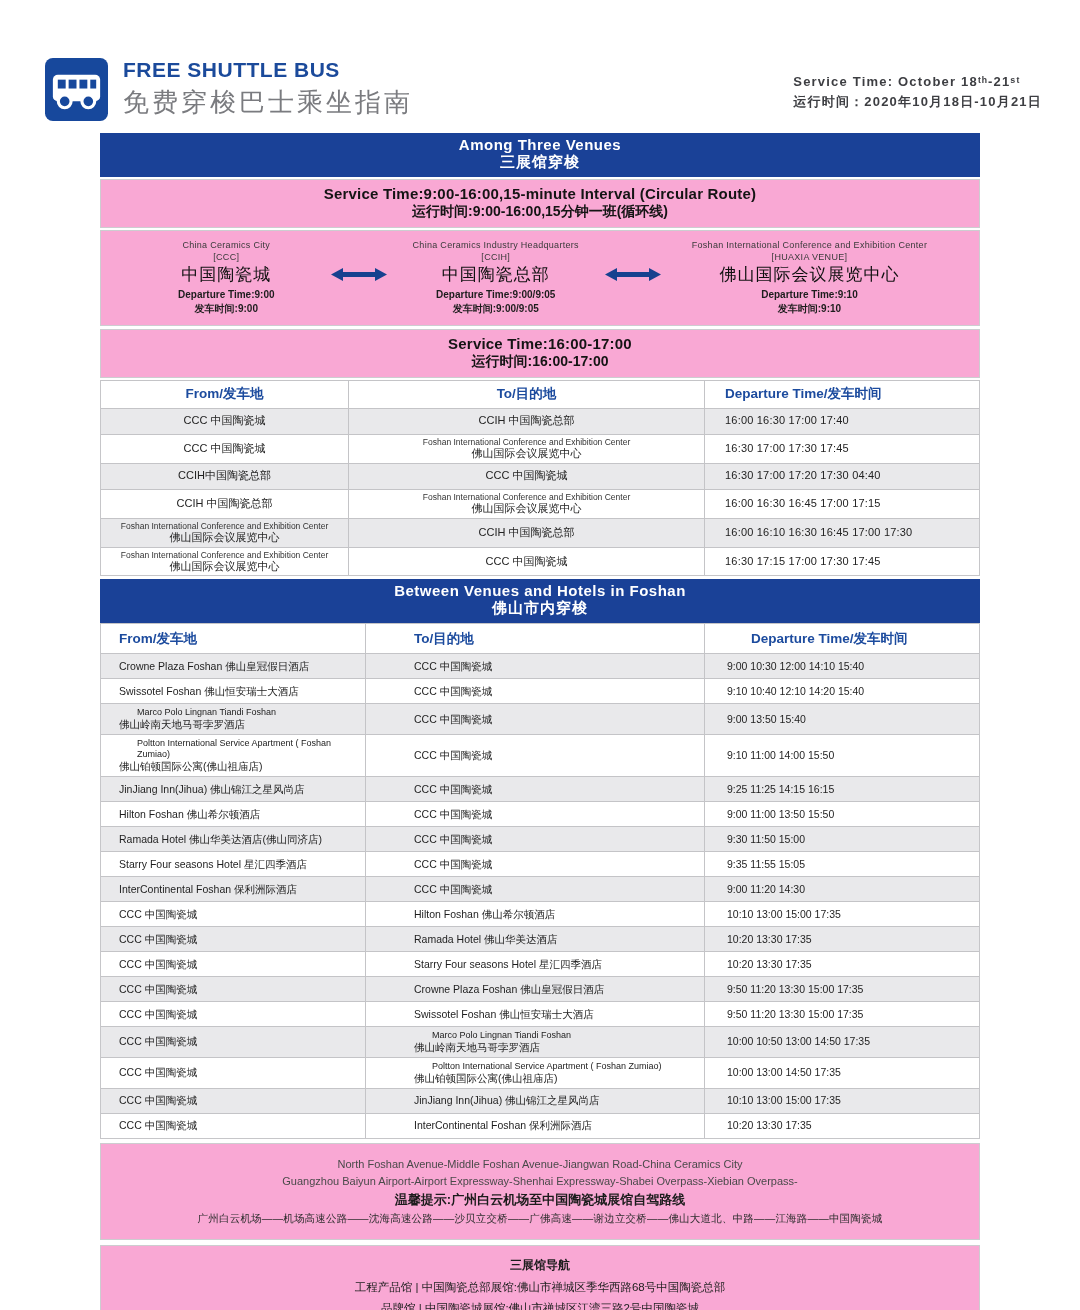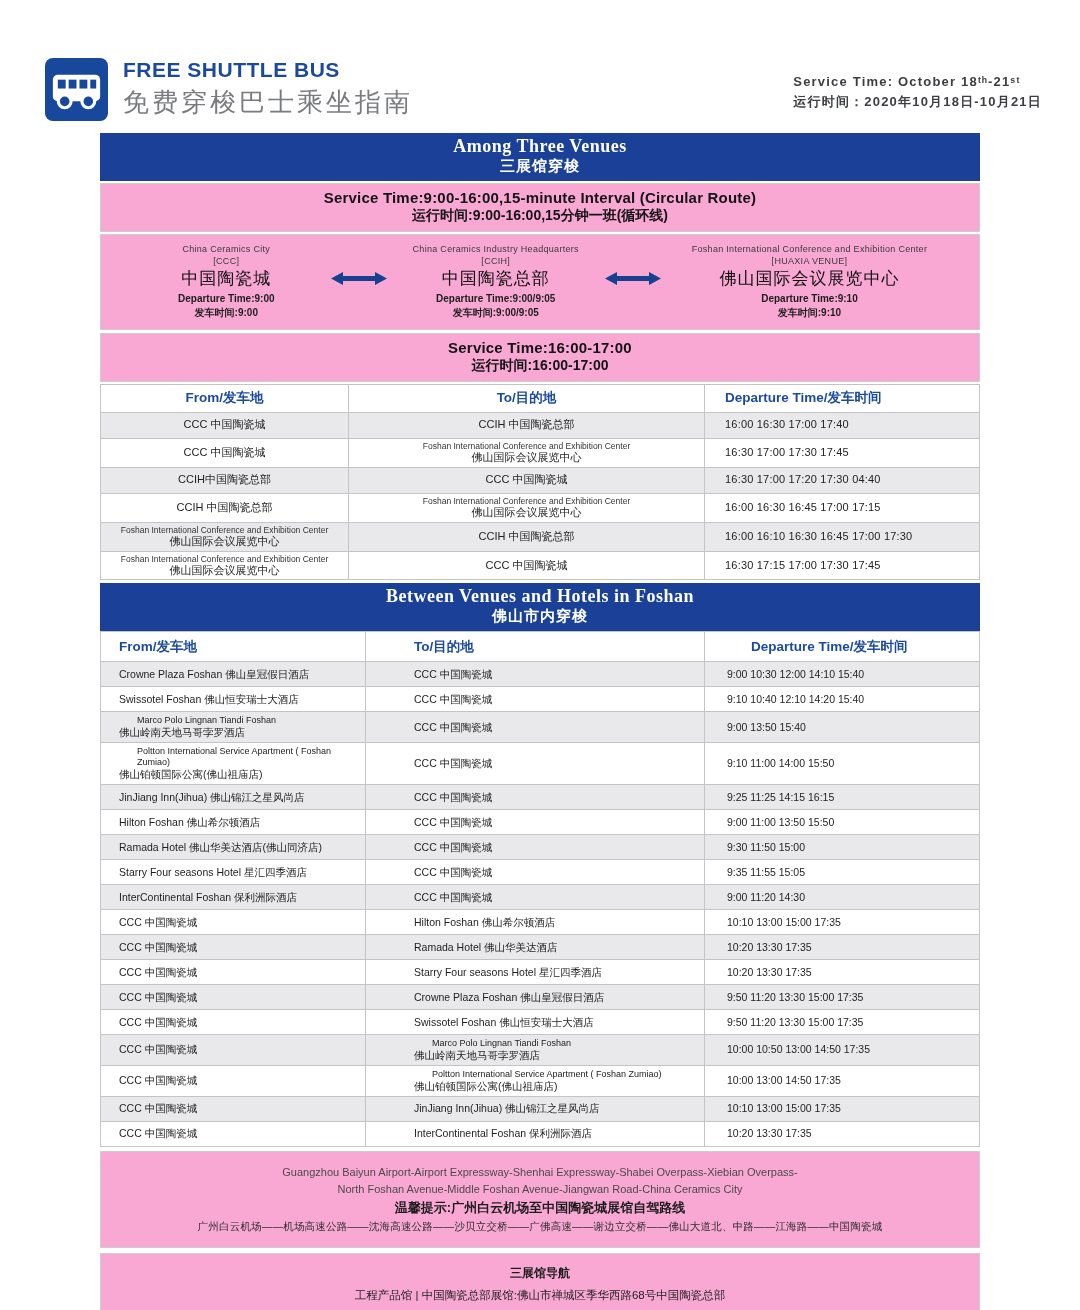--- a/index.html
+++ b/index.html
@@ -9,21 +9,21 @@
   .hdr{display:flex;align-items:flex-start;padding:58px 38px 12px 45px;}
   .hdr-icon{width:63px;height:63px;flex:none;}
   .hdr-titles{margin-left:15px;}
   .hdr-title-en{font-size:21px;font-weight:bold;color:#1b4a9b;letter-spacing:.5px;}
   .hdr-title-zh{font-size:26px;color:#7a7b7f;letter-spacing:3px;margin-top:3px;}
   .hdr-right{margin-left:auto;padding-top:14px;font-size:13px;font-weight:bold;
              color:#3d3e42;letter-spacing:1.2px;line-height:1.55;white-space:nowrap;}
   
   .col{margin:0 100px;width:880px;}
   .banner{background:#1a4197;color:#fff;text-align:center;padding:3px 0 5px;}
-  .banner .b-en{font-size:18px;font-weight:bold;letter-spacing:.5px;font-family:Liberation Serif, serif;}
+  .banner .b-en{font-size:15px;font-weight:bold;letter-spacing:.5px;}
   .banner .b-zh{font-size:15px;font-weight:bold;letter-spacing:1px;}
   .sect{border:1px solid #cdcdd0;margin-top:2px;box-sizing:border-box;background:#f9a8d4;}
   .svc{ text-align:center;padding:5px 0 6px;}
   .svc .s-en{font-size:15px;font-weight:bold;color:#141414;letter-spacing:.2px;}
   .svc .s-zh{font-size:14px;font-weight:bold;color:#141414;margin-top:1px;}
   
   .venues{display:flex;align-items:flex-start;padding:9px 22px 9px;}
   .venue{text-align:center;}
   .venue.v1{flex:1.05;} .venue.v2{flex:1.1;} .venue.v3{flex:1.5;}
   .v-en{font-size:9px;color:#3a3a3a;letter-spacing:.3px;line-height:1.3;}
@@ -434,22 +434,22 @@
           <div class="c c2">
             <div class="ln">InterContinental Foshan  保利洲际酒店</div>
           </div>
           <div class="c c3 times">
             <div class="ln">10:20 13:30 17:35</div>
           </div>
         </div>
       </div>
 
     <div class="sect foot route">
+      <div class="r-en">North Foshan Avenue-Middle Foshan Avenue-Jiangwan Road-China Ceramics City</div>
       <div class="r-en">Guangzhou Baiyun Airport-Airport Expressway-Shenhai Expressway-Shabei Overpass-Xiebian Overpass-</div>
-      <div class="r-en">North Foshan Avenue-Middle Foshan Avenue-Jiangwan Road-China Ceramics City</div>
       <div class="r-tip">温馨提示:广州白云机场至中国陶瓷城展馆自驾路线</div>
       <div class="r-zh">广州白云机场——机场高速公路——沈海高速公路——沙贝立交桥——广佛高速——谢边立交桥——佛山大道北、中路——江海路——中国陶瓷城</div>
     </div>
 
     <div class="sect foot nav">
       <div class="n-title">三展馆导航</div>
       <div class="n-line">工程产品馆 | 中国陶瓷总部展馆:佛山市禅城区季华西路68号中国陶瓷总部</div>
       <div class="n-line">品牌馆 | 中国陶瓷城展馆:佛山市禅城区江湾三路2号中国陶瓷城</div>
 
     </div>

